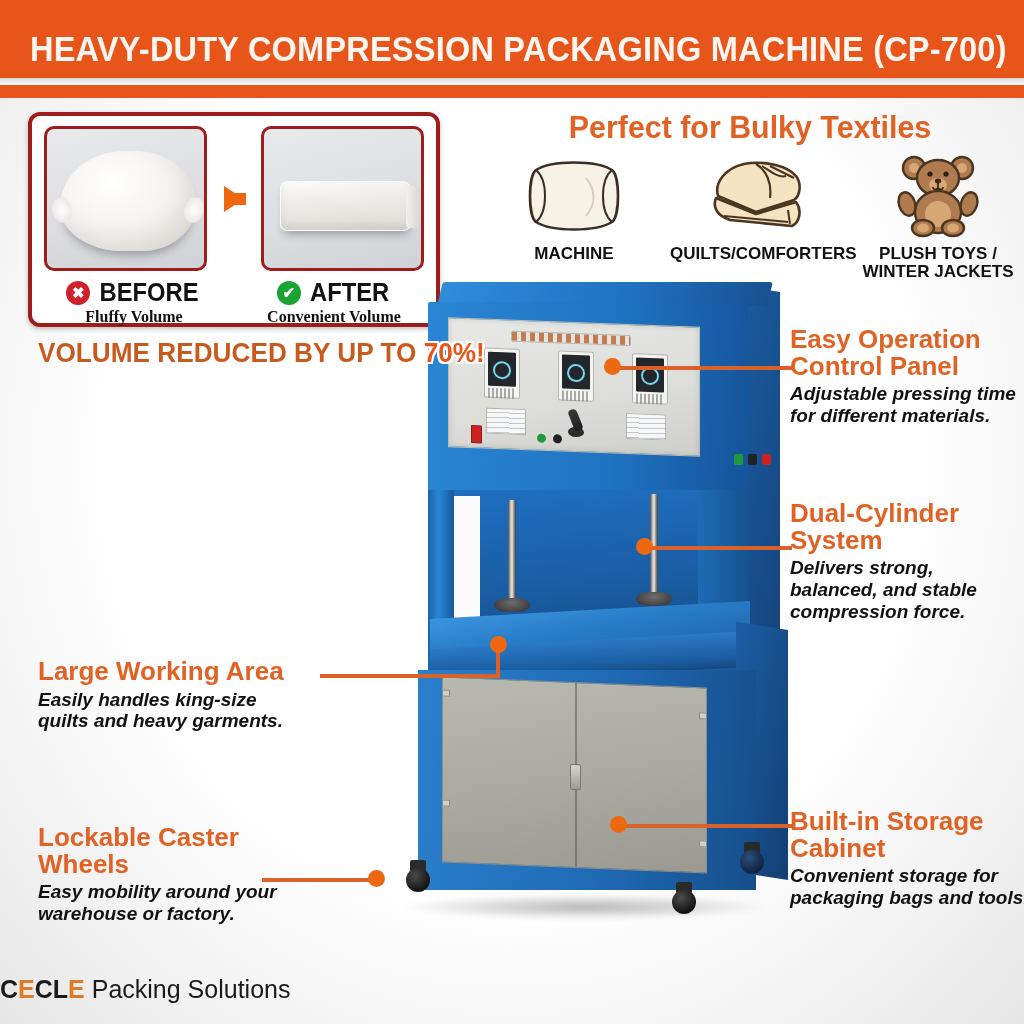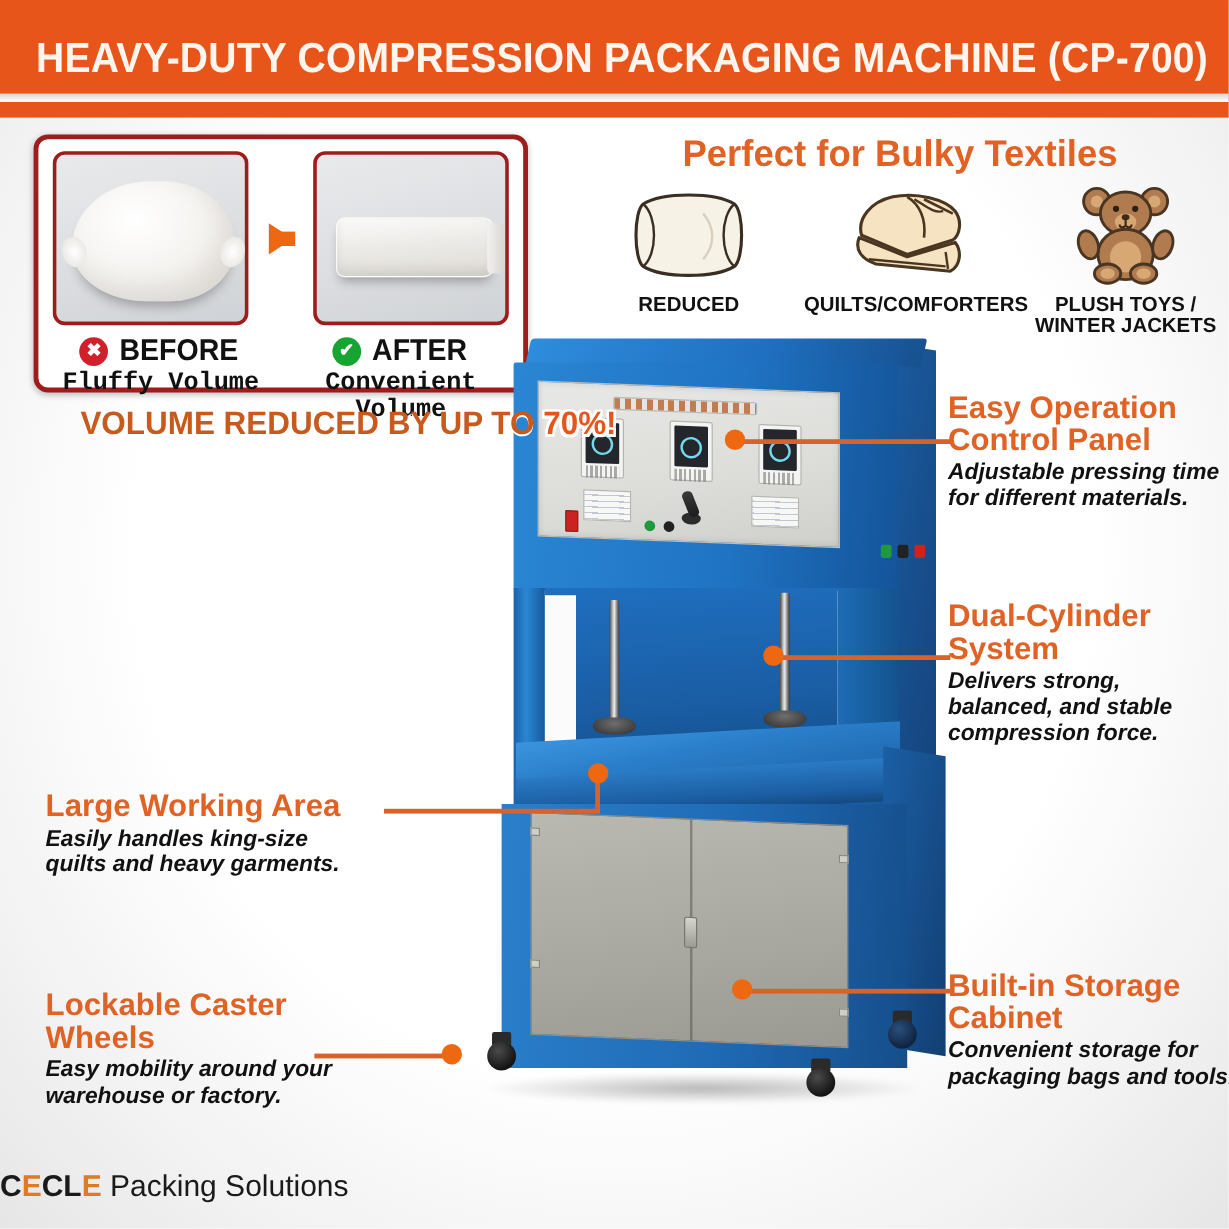--- a/index.html
+++ b/index.html
@@ -77,25 +77,25 @@
   .ba-labels { display:flex; justify-content:space-between; margin-top:7px; }
   .ba-col { width:180px; text-align:center; }
   .ba-row1 { display:flex; align-items:center; justify-content:center; gap:7px; }
   .badge { width:24px; height:24px; border-radius:50%; display:flex;
     align-items:center; justify-content:center; color:#fff; font-size:15px;
     font-weight:bold; line-height:1; flex:none; }
   .badge.x { background:#D0202C; }
   .badge.c { background:#17A431; }
   .ba-big { font-size:25px; font-weight:bold; color:#111;
     font-family:"Liberation Sans Narrow","Liberation Sans",sans-serif; transform:scaleX(.95); }
-  .ba-sub { font-size:21px; font-weight:bold; color:#111; margin-top:1px;
-    font-family:Liberation Mono, monospace; }
-
-  
-  .vol-line { position:absolute; left:38px; top:338px; width:420px; white-space:nowrap; z-index:5;margin-left:29px; }
+  .ba-sub { font-size:16px; font-weight:bold; color:#111; margin-top:1px;
+    font-family:Liberation Serif, serif; }
+
+  
+  .vol-line { position:absolute; left:38px; top:338px; width:420px; white-space:nowrap; z-index:5; }
   .vol-main {
     font-size:27px; font-weight:bold; color:#C85A1E;
     font-family:"Liberation Sans Narrow","Liberation Sans",sans-serif;
     transform:scaleX(.97); transform-origin:left center; display:inline-block;
     text-shadow:0 1px 0 #fff;
   }
   .vol-hl { color:#E8551A; text-shadow:
       -2px -2px 0 #fff, 2px -2px 0 #fff, -2px 2px 0 #fff, 2px 2px 0 #fff,
       0 -2px 0 #fff, 0 2px 0 #fff, -2px 0 0 #fff, 2px 0 0 #fff; }
   .vol-sub { position:absolute; left:60px; top:372px; font-size:27px; font-weight:bold;
@@ -288,21 +288,21 @@
 
     <div class="tex-item">
       <div class="tex-icon">
         <svg width="104" height="84" viewBox="0 0 104 84">
           <path d="M14 16 C30 6 74 6 90 16 C98 22 98 62 90 68 C74 78 30 78 14 68 C6 62 6 22 14 16 Z" fill="#F7F2E6" stroke="#3a2e22" stroke-width="2.6" stroke-linejoin="round"></path>
           <path d="M14 16 C26 26 26 58 14 68" fill="none" stroke="#3a2e22" stroke-width="2"></path>
           <path d="M90 16 C78 26 78 58 90 68" fill="none" stroke="#3a2e22" stroke-width="2"></path>
           <path d="M64 24 C74 36 74 50 64 62" fill="none" stroke="#d8cfbc" stroke-width="2"></path>
         </svg>
       </div>
-      <div class="tex-label">REDUCED</div>
+      <div class="tex-label">MACHINE</div>
     </div>
 
     <div class="tex-item">
       <div class="tex-icon">
         <svg width="112" height="86" viewBox="0 0 112 86">
           <path d="M18 44 C14 30 26 16 44 12 C64 8 88 14 96 24 C102 32 100 44 94 48 L56 60 Z" fill="#F6E3C2" stroke="#4a3520" stroke-width="2.6" stroke-linejoin="round"></path>
           <path d="M56 12 C66 18 72 30 70 46" fill="none" stroke="#4a3520" stroke-width="2.2"></path>
           <path d="M70 14 L94 26" fill="none" stroke="#4a3520" stroke-width="2.2"></path>
           <path d="M16 46 C12 56 18 64 30 68 L92 74 C100 70 102 58 96 50 L56 62 Z" fill="#F6E3C2" stroke="#4a3520" stroke-width="2.6" stroke-linejoin="round"></path>
           <path d="M24 64 L88 70" fill="none" stroke="#4a3520" stroke-width="2"></path>

